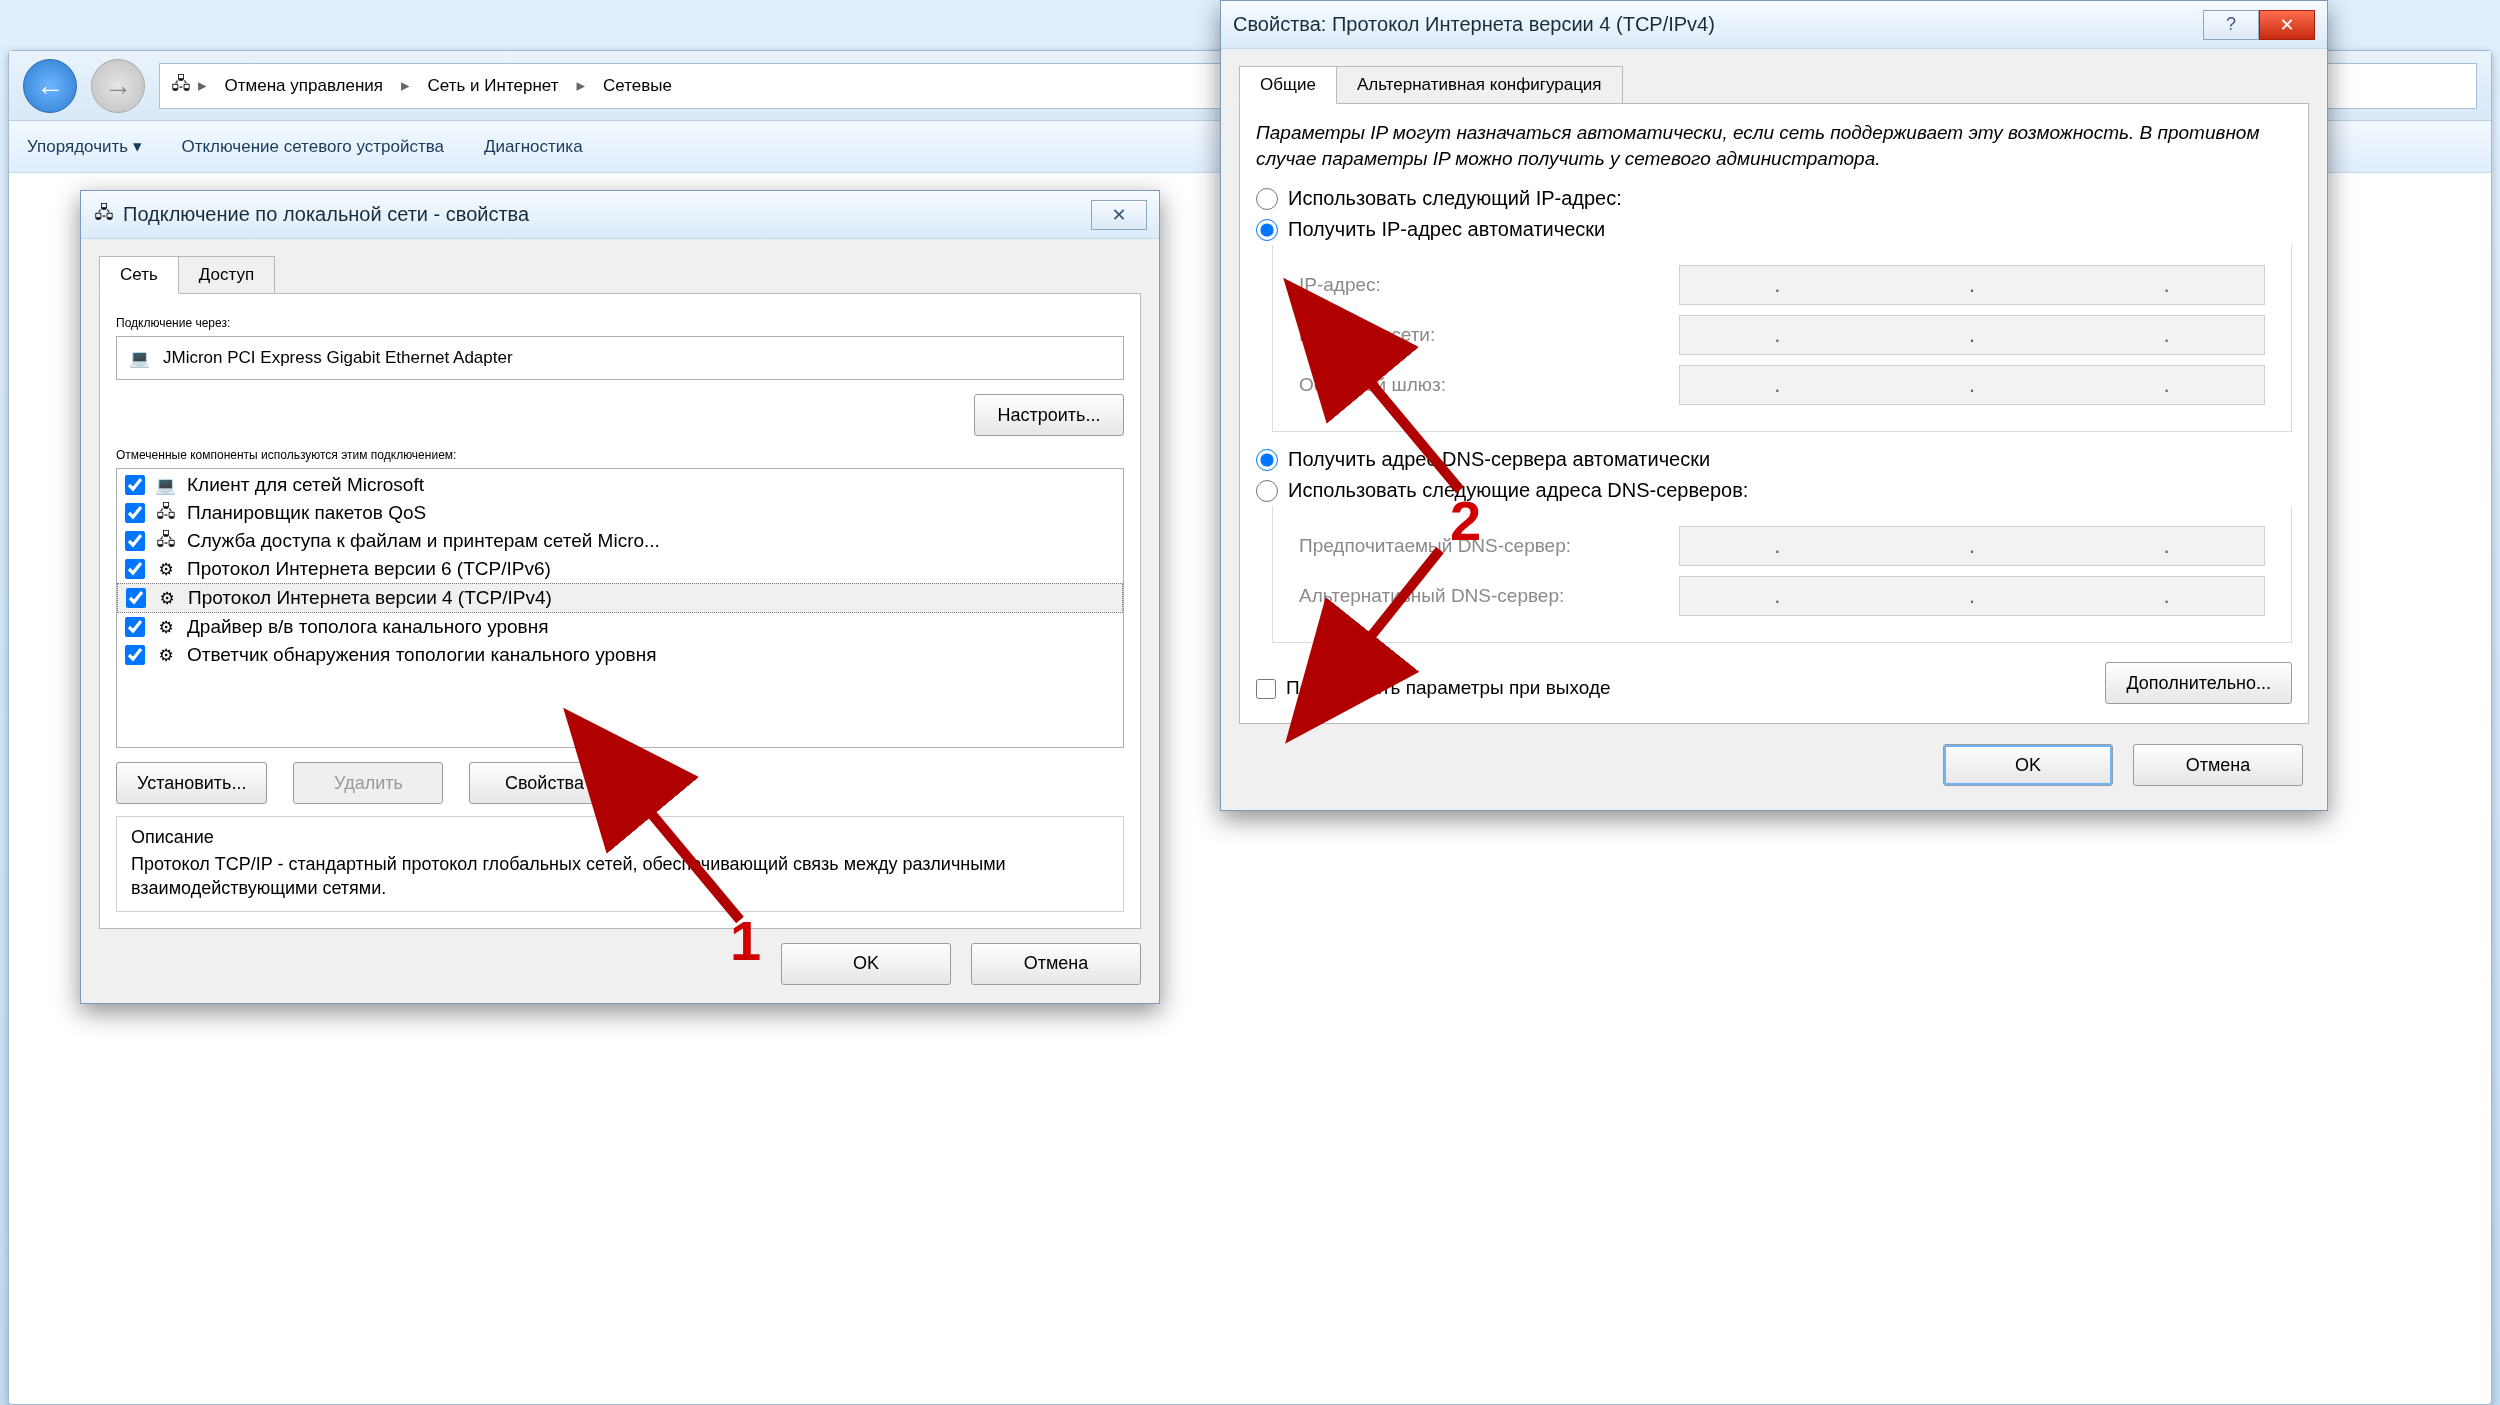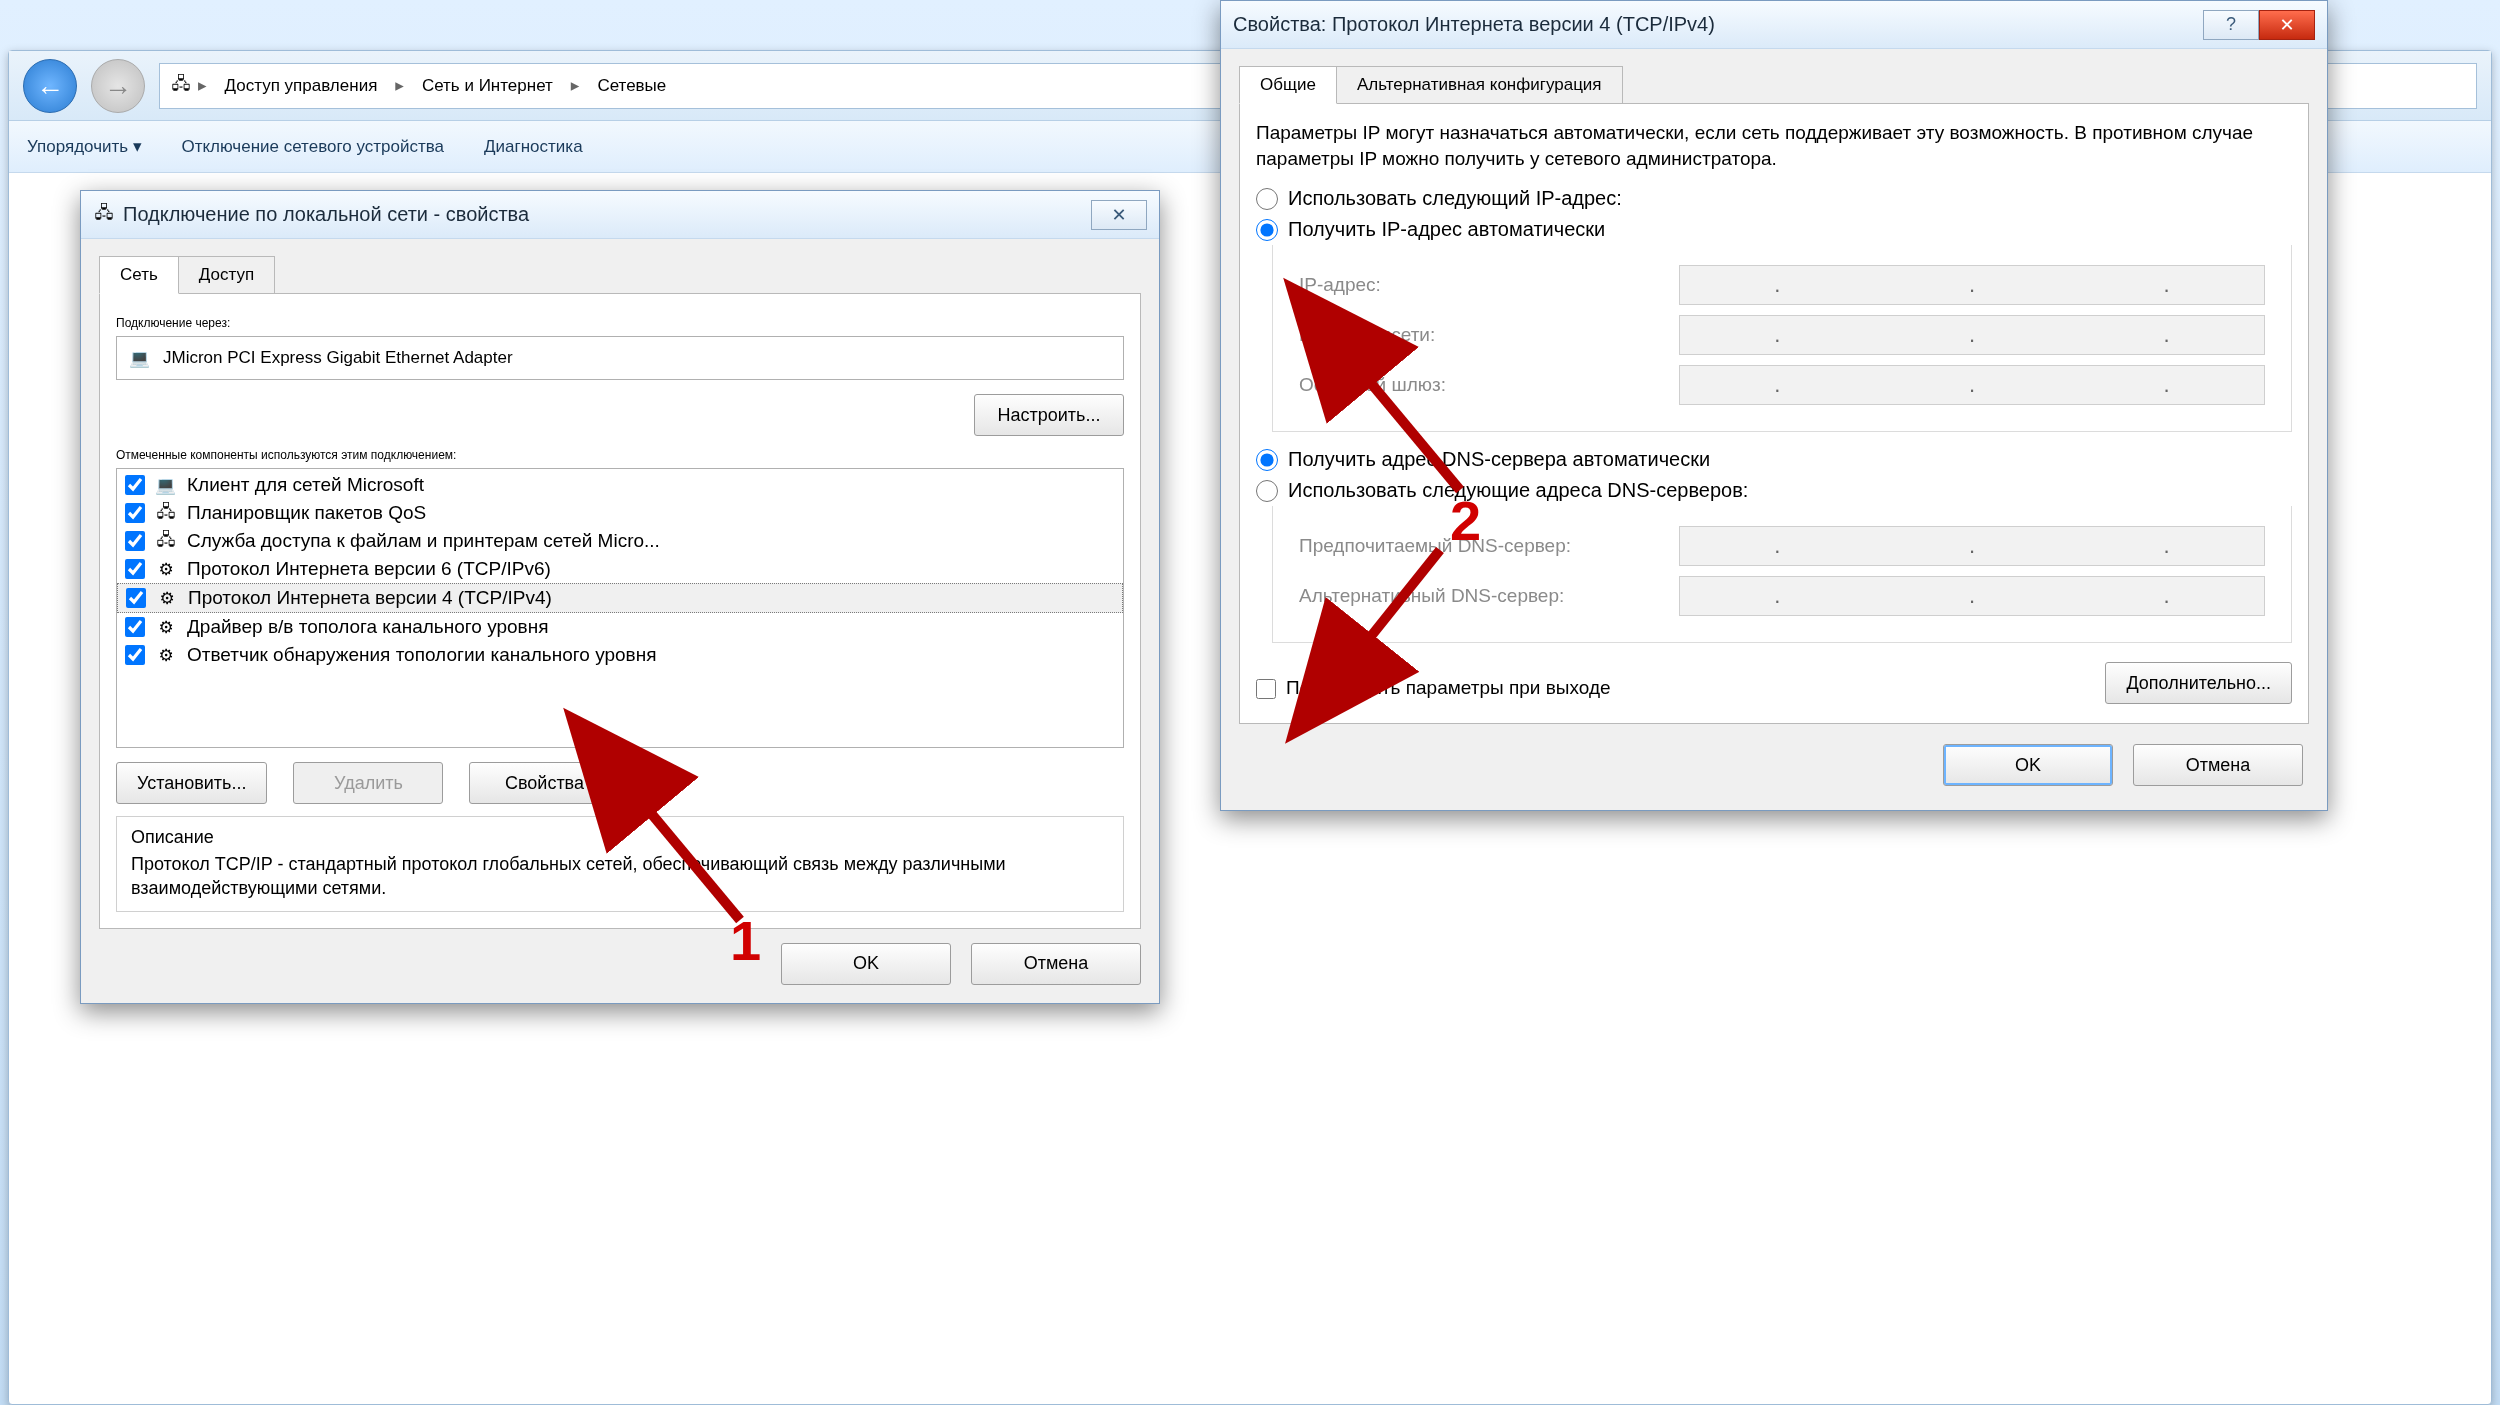--- a/index.html
+++ b/index.html
@@ -145,21 +145,21 @@
     padding:10px 14px;
     margin-top:12px;
   }
   .btn-row { display:flex; gap:26px; margin-top:14px;}
   .dlg-footer { display:flex; gap:20px; justify-content:flex-end; padding-top:14px;}
 
   
   #dlg-ipv4 {
     top: 0px; left: 1220px; width: 1108px;
   }
-  .info-text { font-size:19px; line-height:1.35; margin-bottom:16px;}
+  .info-text { font-size:19px; line-height:1.35; margin-bottom:16px;font-style:italic;}
   .radio-row { display:flex;align-items:center;gap:10px; margin:8px 0; font-size:20px;}
   .radio { width:22px;height:22px;}
   .fieldset-like {
     border:1px solid #dcdcdc;
     border-top:none;
     padding:10px 26px 16px;
     margin:-4px 0 16px 16px;
   }
   .field-row { display:flex;align-items:center;gap:20px; margin:10px 0; color:#8a8a8a;}
   .field-label { width:360px; font-size:19px;}
@@ -182,21 +182,21 @@
 </head>
 <body>
 
 <div class="explorer">
   <div class="explorer-header">
     <div class="navbtn">←</div>
     <div class="navbtn disabled">→</div>
     <div class="breadcrumb">
       <span class="icon16">🖧</span>
       <span class="crumb-sep">▸</span>
-      <span class="crumb">Доступ управления</span>
+      <span class="crumb">Отмена управления</span>
       <span class="crumb-sep">▸</span>
       <span class="crumb">Сеть и Интернет</span>
       <span class="crumb-sep">▸</span>
       <span class="crumb">Сетевые</span>
     </div>
   </div>
   <div class="explorer-toolbar">
     <span>Упорядочить ▾</span>
     <span>Отключение сетевого устройства</span>
     <span>Диагностика</span>

